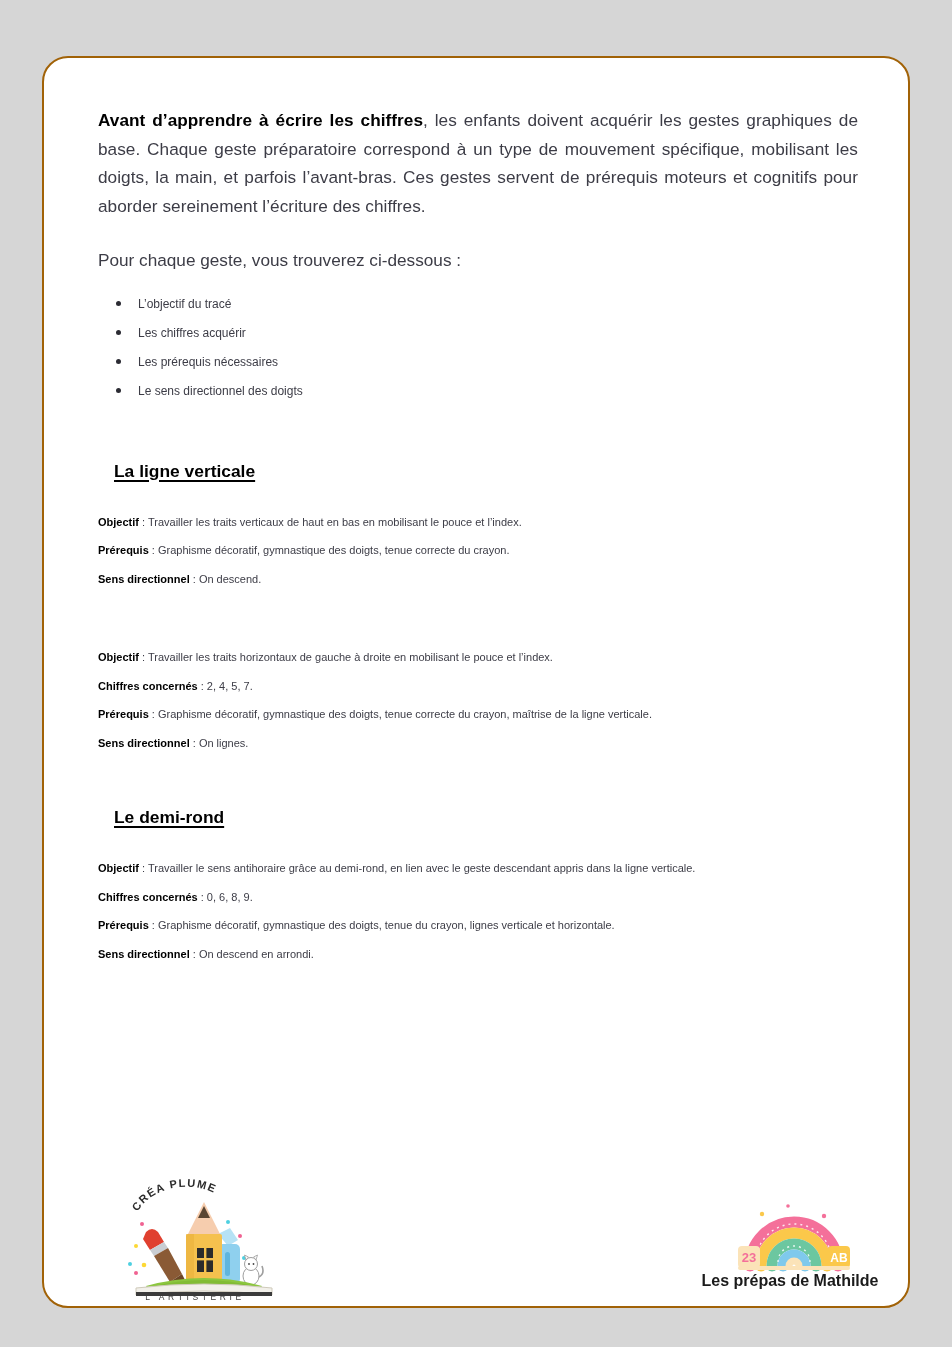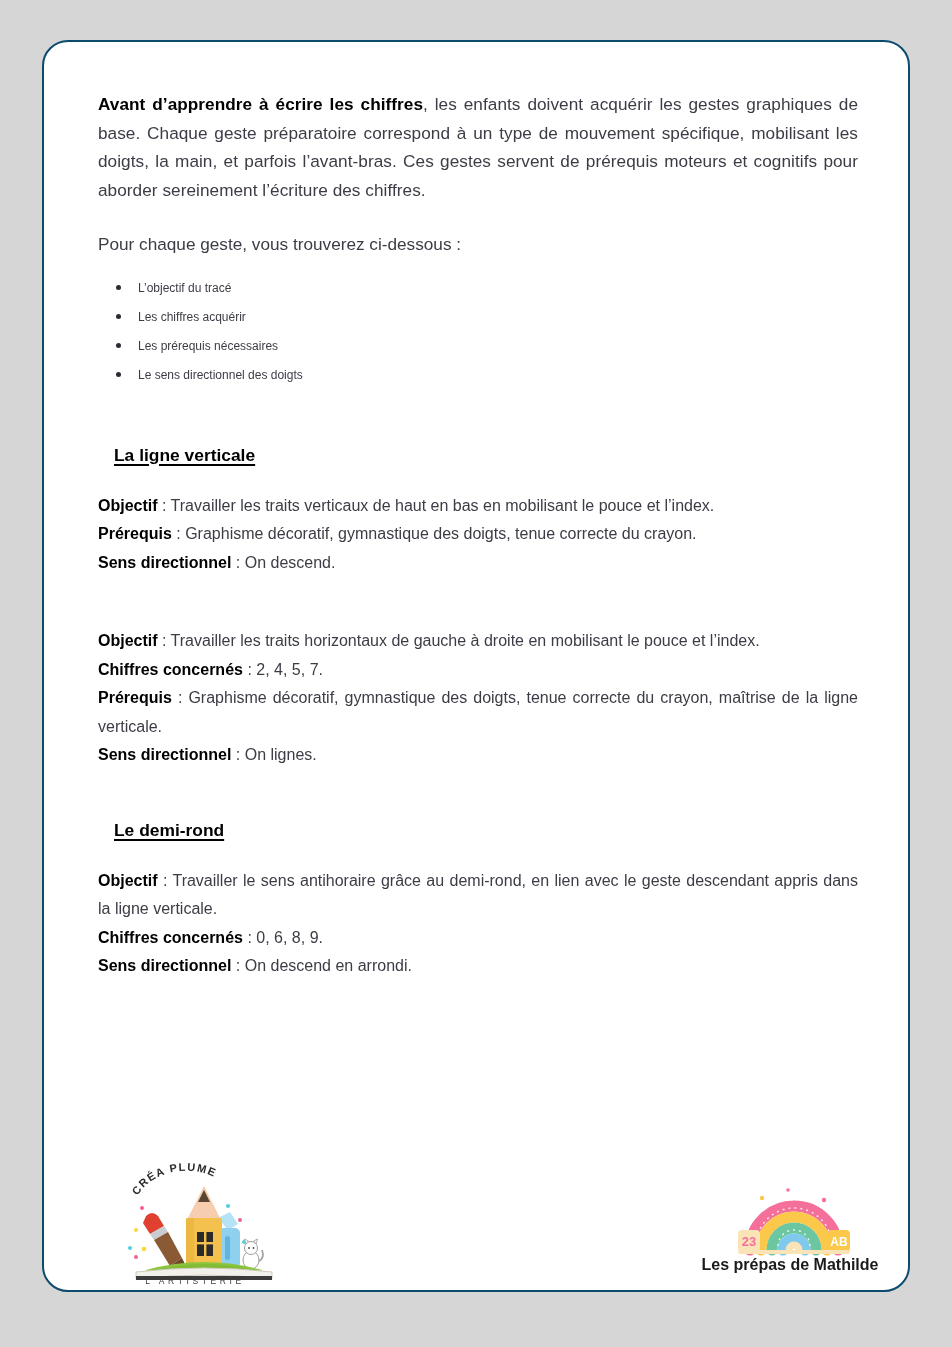--- a/index.html
+++ b/index.html
@@ -10,25 +10,25 @@
     width: 952px;
     height: 1347px;
     background: #d6d6d6;
     font-family: "Liberation Sans", sans-serif;
     overflow: hidden;
   }
 
   .page {
     position: absolute;
     left: 42px;
-    top: 40px;
+    top: 56px;
     width: 868px;
     height: 1252px;
     background: #ffffff;
-    border: 2px solid #0c4a6e;
+    border: 2px solid #a16207;
     border-radius: 26px;
     box-sizing: border-box;
     overflow: hidden;
   }
 
   .content {
     position: absolute;
     left: 54px;
     top: 48px;
     width: 760px;
@@ -95,21 +95,21 @@
     text-underline-offset: 3px;
     text-decoration-thickness: 1.6px;
   }
   .section-title .u-split-head {
     text-decoration: underline;
     text-underline-offset: 3px;
     text-decoration-thickness: 1.6px;
   }
 
   .field {
-    font-size: 16px;
+    font-size: 11px;
     line-height: 28.5px;
     color: #3c3c46;
     text-align: justify;
     margin: 0;
   }
   .field .label {
     font-weight: bold;
     color: #000000;
   }
 
@@ -170,20 +170,21 @@
       <p class="field"><span class="label">Sens directionnel</span><span> : </span><span>On lignes.</span></p>
     </div>
 
     <div class="section">
       <div class="section-title"><span class="u">Le demi-rond</span></div>
 
       <p class="field"><span class="label">Objectif</span><span> : </span><span>Travailler le sens antihoraire grâce au demi-rond, en lien avec le geste descendant appris dans la ligne verticale.</span></p>
 
       <p class="field"><span class="label">Chiffres concernés</span><span> : </span><span>0, 6, 8, 9.</span></p>
 
+      <p class="field"><span class="label">Prérequis</span><span> : </span><span>Graphisme décoratif, gymnastique des doigts, tenue du crayon, lignes verticale et horizontale.</span></p>
 
       <p class="field"><span class="label">Sens directionnel</span><span> : </span><span>On descend en arrondi.</span></p>
     </div>
 
   </div>
 
   <div class="logo logo-crea">
     <svg viewBox="0 0 190 128" width="190" height="128" xmlns="http://www.w3.org/2000/svg">
       <defs>
         <path id="arcpath" d="M 36 44 A 52 40 0 0 1 132 36" fill="none"></path>

